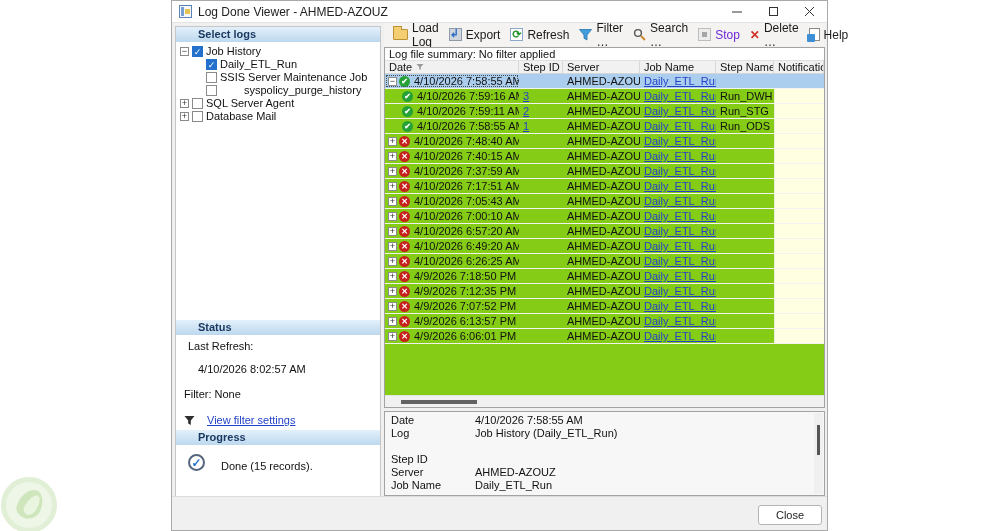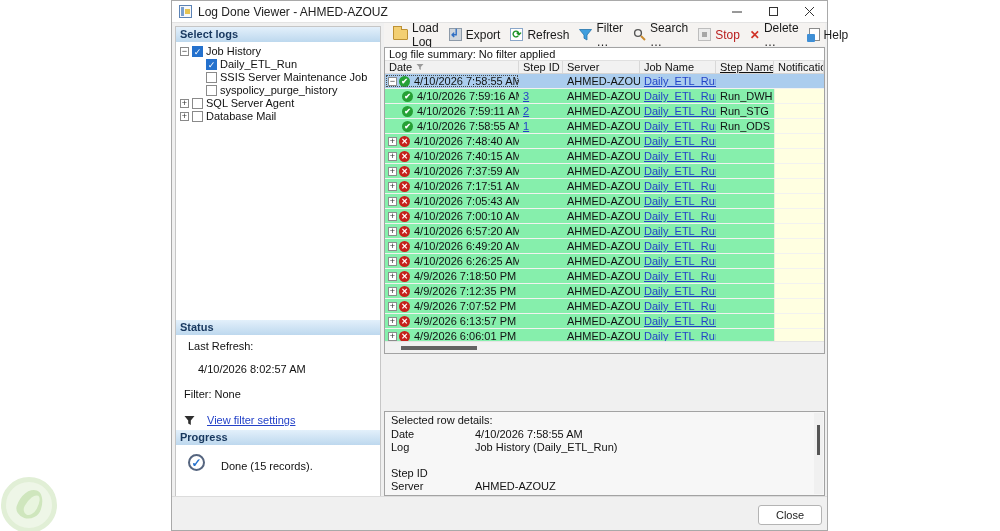--- a/index.html
+++ b/index.html
@@ -29,21 +29,21 @@
   .title-icon::before { content:""; position:absolute; left:1px; top:1px; width:3px; height:9px; background:#7aa0cf; }
   .title-icon::after  { content:""; position:absolute; left:5px; top:3px; width:5px; height:5px; background:#e5c352; }
   .title-text { font-size:12px; color:#222; }
   .win-controls { margin-left:auto; display:flex; height:100%; }
   .win-btn { width:36px; height:100%; display:flex; align-items:center; justify-content:center;
              color:#333; font-size:12px; }
   .win-btn svg { display:block; }
 
   
   .band { height:15px; background:linear-gradient(#e3f0fb,#bdd8ee); color:var(--band-text);
-          font-weight:bold; padding:1px 4px; font-size:11px; }
+          font-weight:bold; padding:1px 22px; font-size:11px; }
 
   
   .left-panel { position:absolute; left:3px; top:25px; width:206px; height:472px;
                 background:#fff; border:1px solid #c6c6c6; }
   .tree { padding:3px 0 0 2px; }
   .tree-row { display:flex; align-items:center; height:12px; margin-bottom:1px; }
   .expander { width:9px; height:9px; border:1px solid #898989; background:#fff; font-size:9px;
               line-height:7px; text-align:center; color:#333; flex:0 0 9px; margin-right:3px; }
   .cb { width:11px; height:11px; border:1px solid #8a8a8a; background:#fff; flex:0 0 11px;
         margin-right:3px; font-size:9px; line-height:10px; text-align:center; color:#fff; }
@@ -65,23 +65,23 @@
                background:#fff; color:var(--check-blue); font-weight:bold; font-size:12px;
                line-height:14px; text-align:center; }
   .done-text { margin-left:16px;margin-top:8px; }
 
   
   .right-panel { position:absolute; left:212px; top:22px; right:2px; bottom:34px; }
   .toolbar { position:absolute; left:0; top:0; right:0; height:23px; background:#f5f3f1;
              display:flex; align-items:center; padding-left:4px; }
   .tb-item { display:flex; align-items:center; padding:2px 5px; font-size:12px; color:#1a1a1a; }
   .tb-item .tb-icon { margin-right:4px; display:flex; align-items:center; }
-  .tb-item.disabled { color:#b91c1c;text-align:center; }
-
-  .grid-box { position:absolute; left:0; top:24px; right:0; height:307px; background:#86efac;
+  .tb-item.disabled { color:#6d28d9;text-align:center; }
+
+  .grid-box { position:absolute; left:0; top:24px; right:0; height:361px; background:#84cc16;
               border:1px solid #a3a3a3; overflow:hidden; }
   .summary { height:12px; padding:0 4px; font-size:11px; line-height:12px; background:#fff; }
   .grid-header { display:flex; height:14px; background:#f1f1f1; border-top:1px solid #e0e0e0;
                  border-bottom:1px solid #d5d5d5; }
   .gh { border-right:1px solid #d8d8d8; padding:0 2px 0 4px; font-size:11px; line-height:13px;
         white-space:nowrap; overflow:hidden; display:flex; align-items:center; }
   .grow { display:flex; height:15px; border-bottom:1px solid #f2f2f0; }
   .c { padding:0 2px 0 4px; font-size:11px; line-height:14px; white-space:nowrap; overflow:hidden; }
   .c-date  { width:134px; display:flex; align-items:center; padding-left:3px; }
   .c-step  { width:44px; }
@@ -178,21 +178,21 @@
             <span class="tree-label">Job History</span>
           </div>
           <div class="tree-row" style="padding-left: 28px;">
             <span class="cb checked">✓</span>
             <span class="tree-label">Daily_ETL_Run</span>
           </div>
           <div class="tree-row" style="padding-left: 28px;">
             <span class="cb"></span>
             <span class="tree-label">SSIS Server Maintenance Job</span>
           </div>
-          <div class="tree-row" style="padding-left: 28px;">
+          <div class="tree-row" style="padding-left: 28px; gap: 24px;">
             <span class="cb"></span>
             <span class="tree-label">syspolicy_purge_history</span>
           </div>
           <div class="tree-row" style="padding-left: 2px;">
             <span class="expander">+</span>
             <span class="cb"></span>
             <span class="tree-label">SQL Server Agent</span>
           </div>
           <div class="tree-row" style="padding-left: 2px;">
             <span class="expander">+</span>
@@ -291,21 +291,21 @@
             </div>
             <div class="gh" style="width: 44px;">
               <span>Step ID</span>
             </div>
             <div class="gh" style="width: 77px;">
               <span>Server</span>
             </div>
             <div class="gh" style="width: 76px;">
               <span>Job Name</span>
             </div>
-            <div class="gh" style="width: 58px; text-decoration: underline;">
+            <div class="gh" style="width: 58px;">
               <span>Step Name</span>
             </div>
             <div class="gh" style="flex: 1 1 0%;">
               <span>Notifications</span>
             </div>
           </div>
         <div id="grid-body">
             <div class="grow sel">
               <div class="c c-date">
                 <span class="gexp">−</span>
@@ -522,21 +522,20 @@
               <div class="c c-sname"></div>
               <div class="c c-notif"></div>
             </div>
           </div>
         <div class="hscroll">
           <div class="hthumb"></div>
         </div>
       </div>
 
       <div class="details-box">
-        <div class="details-title">Selected row details:</div>
         <div id="details-rows">
             <div class="drow">
               <span class="dlabel">Date</span>
               <span class="dvalue">4/10/2026 7:58:55 AM</span>
             </div>
             <div class="drow">
               <span class="dlabel">Log</span>
               <span class="dvalue">Job History (Daily_ETL_Run)</span>
             </div>
             <div class="drow">

